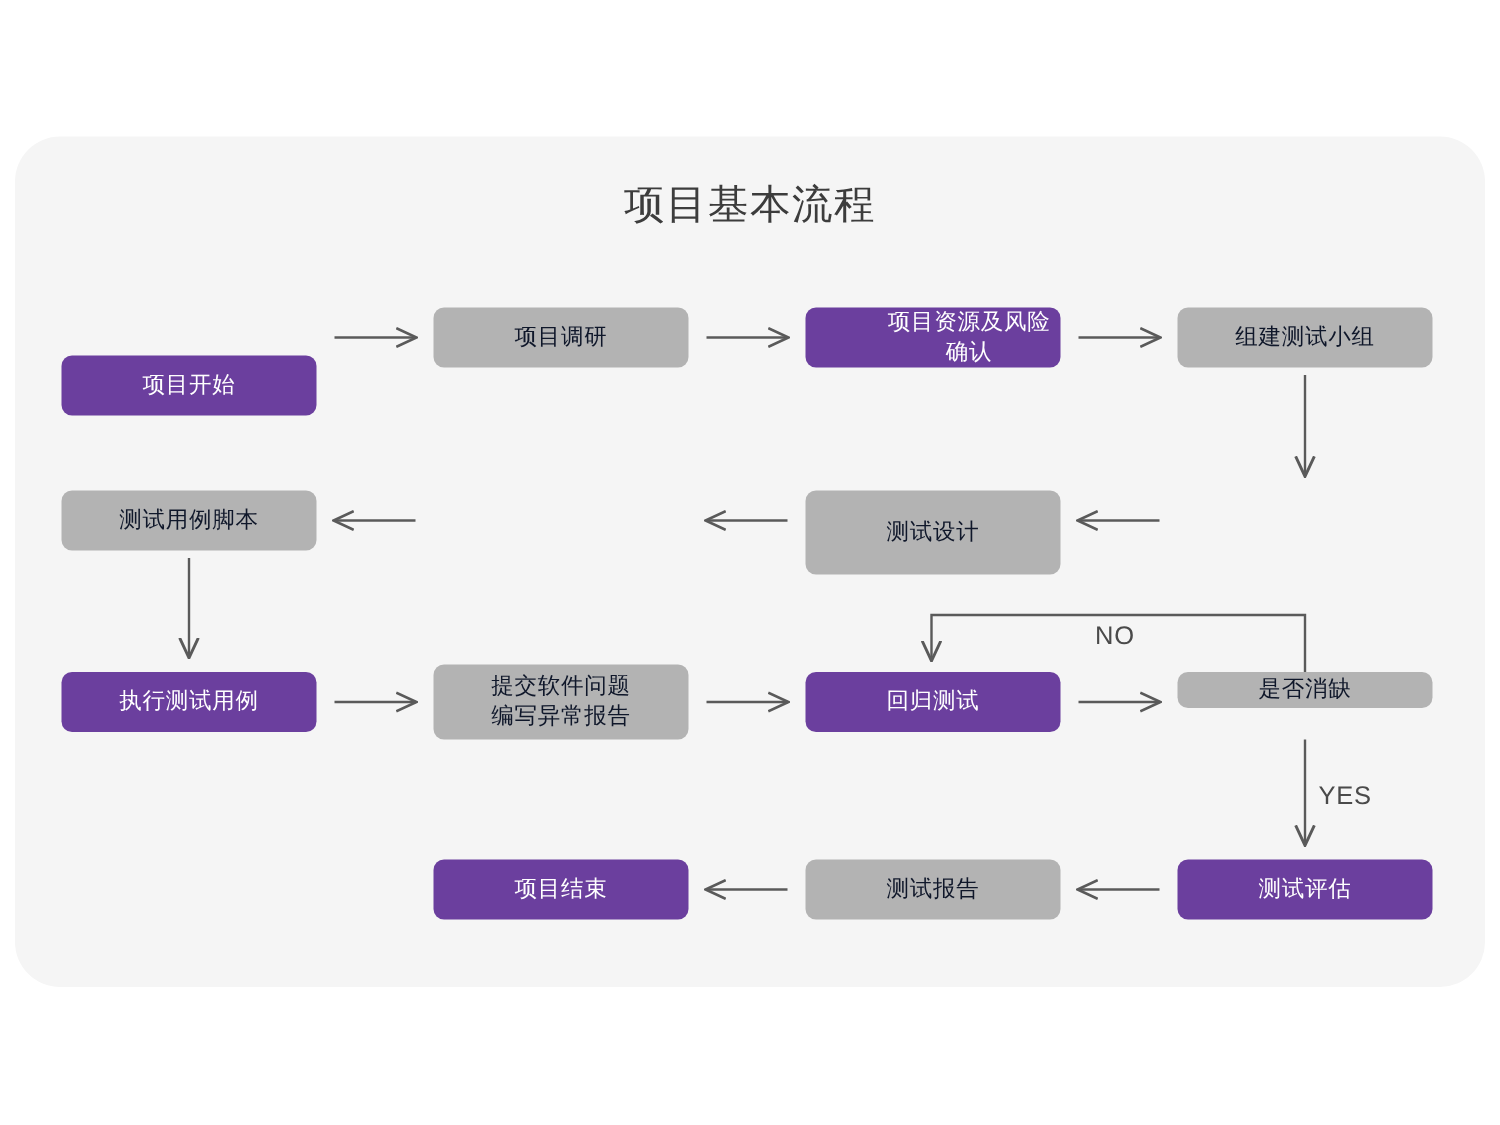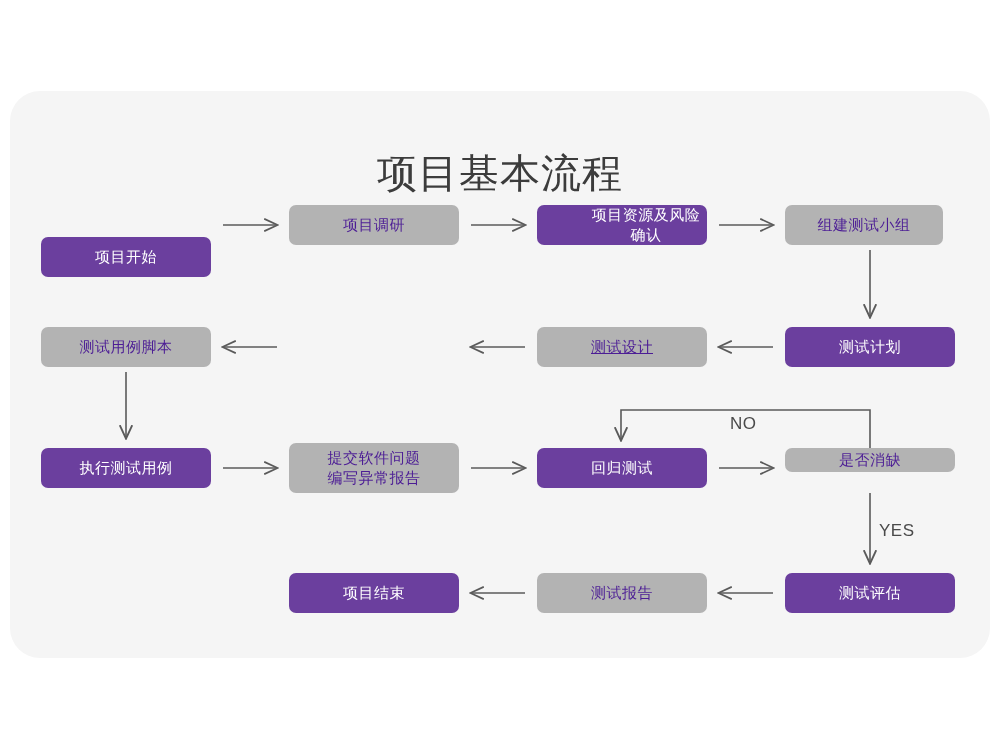--- a/index.html
+++ b/index.html
@@ -24,24 +24,24 @@
     left: 10px;
     top: 91px;
     width: 980px;
     height: 567px;
     background: #f5f5f5;
     border-radius: 30px;
   }
   #chart-title {
     position: absolute;
     left: 0;
-    top: 146px;
+    top: 118px;
     width: 1000px;
     text-align: center;
-    font-size: 40px;
+    font-size: 27px;
     color: #3c3c3c;
     letter-spacing: 1px;
     font-weight: 400;
   }
   .node {
     position: absolute;
     box-sizing: border-box;
     border-radius: 7px;
     display: flex;
     align-items: center;
@@ -51,21 +51,21 @@
     line-height: 20px;
     letter-spacing: 0.5px;
     white-space: pre-line;
   }
   .node.purple {
     background: #6b3f9e;
     color: #ffffff;
   }
   .node.gray {
     background: #b3b3b3;
-    color: #4c1d95;
+    color: #0f172a;
   }
   
   #arrows {
     position: absolute;
     left: 0;
     top: 0;
     width: 1000px;
     height: 750px;
     pointer-events: none;
   }
@@ -121,25 +121,24 @@
       <line x1="870" y1="493" x2="870" y2="563" marker-end="url(#ah-d)"></line>
 
       <line x1="773" y1="593" x2="719" y2="593" marker-end="url(#ah-l)"></line>
       <line x1="525" y1="593" x2="471" y2="593" marker-end="url(#ah-l)"></line>
     </g>
   </svg>
 
   <div class="node purple" style="left: 41px; top: 205px; width: 170px; height: 40px; margin-top: 32px;">项目开始</div>
   <div class="node gray" style="left: 289px; top: 205px; width: 170px; height: 40px;">项目调研</div>
   <div class="node purple" style="left: 537px; top: 205px; width: 170px; height: 40px; padding-left: 48px;">项目资源及风险确认</div>
-  <div class="node gray" style="left: 785px; top: 205px; width: 158px; height: 40px;">组建测试小组</div>
+  <div class="node gray" style="left: 785px; top: 205px; width: 170px; height: 40px;">组建测试小组</div>
 
   <div class="node gray" style="left: 41px; top: 327px; width: 170px; height: 40px;">测试用例脚本</div>
-  <div class="node gray" style="left: 537px; top: 327px; width: 170px; height: 40px; text-decoration: underline;">测试设计</div>
-  <div class="node purple" style="left: 785px; top: 327px; width: 170px; height: 40px;">测试计划</div>
+  <div class="node gray" style="left: 537px; top: 327px; width: 170px; height: 56px;">测试设计</div>
 
   <div class="node purple" style="left: 41px; top: 448px; width: 170px; height: 40px;">执行测试用例</div>
   <div class="node gray" style="left: 289px; top: 443px; width: 170px; height: 50px;">提交软件问题
 编写异常报告</div>
   <div class="node purple" style="left: 537px; top: 448px; width: 170px; height: 40px;">回归测试</div>
   <div class="node gray" style="left: 785px; top: 448px; width: 170px; height: 24px;">是否消缺</div>
 
   <div class="node purple" style="left: 289px; top: 573px; width: 170px; height: 40px;">项目结束</div>
   <div class="node gray" style="left: 537px; top: 573px; width: 170px; height: 40px; text-align: right;">测试报告</div>
   <div class="node purple" style="left: 785px; top: 573px; width: 170px; height: 40px;">测试评估</div>

